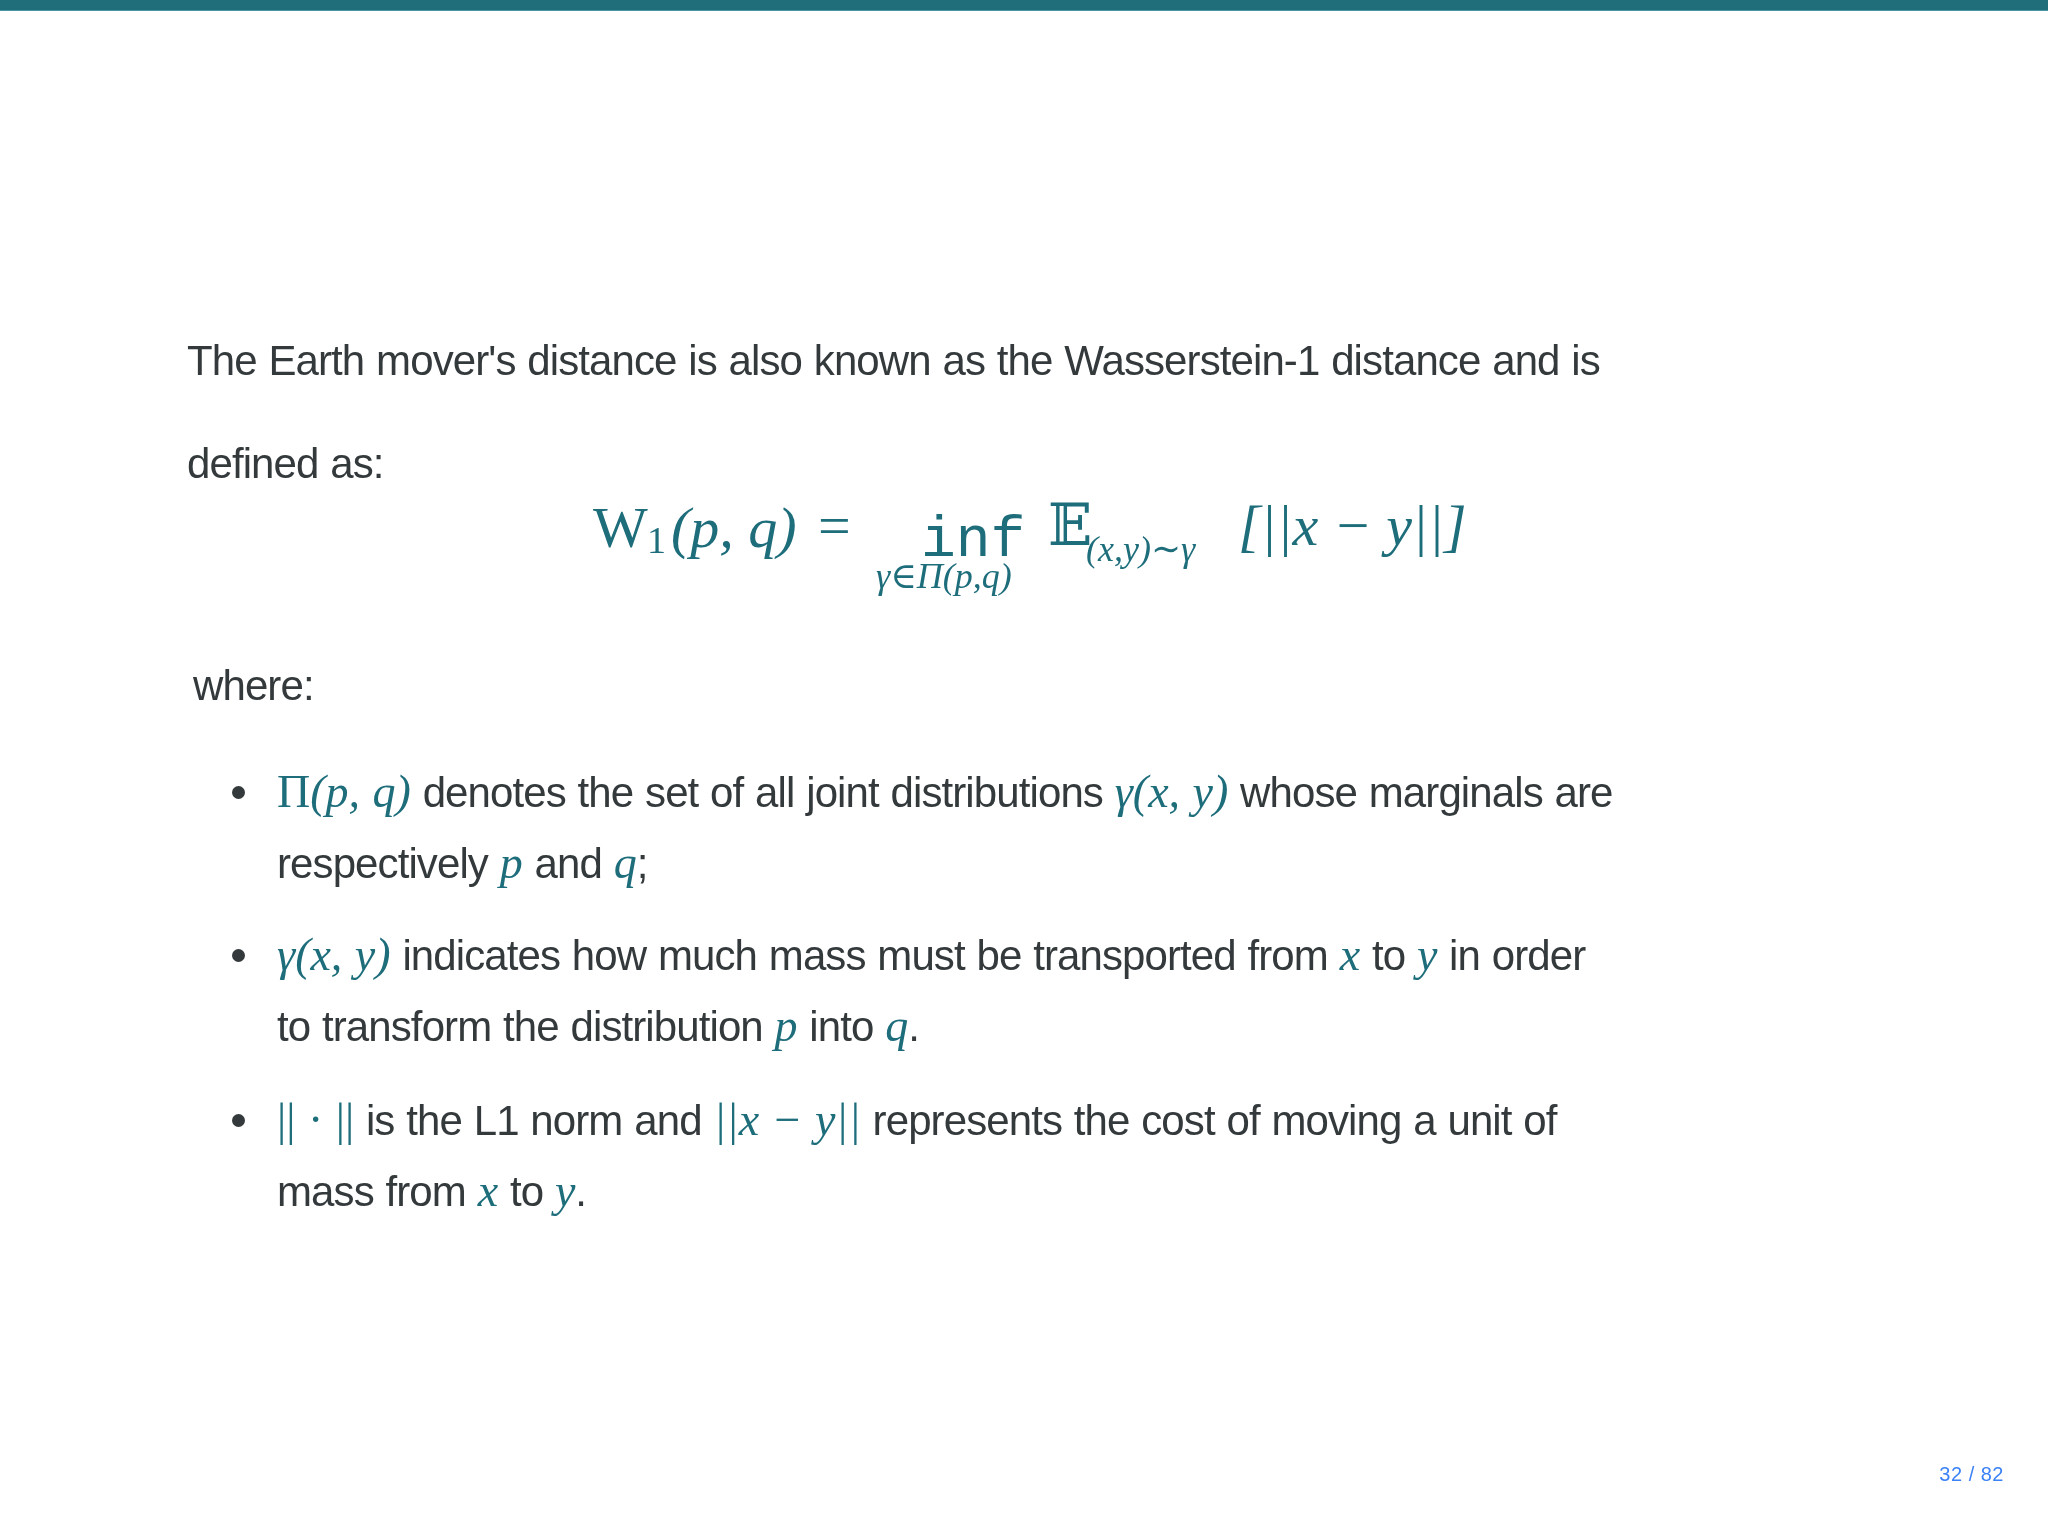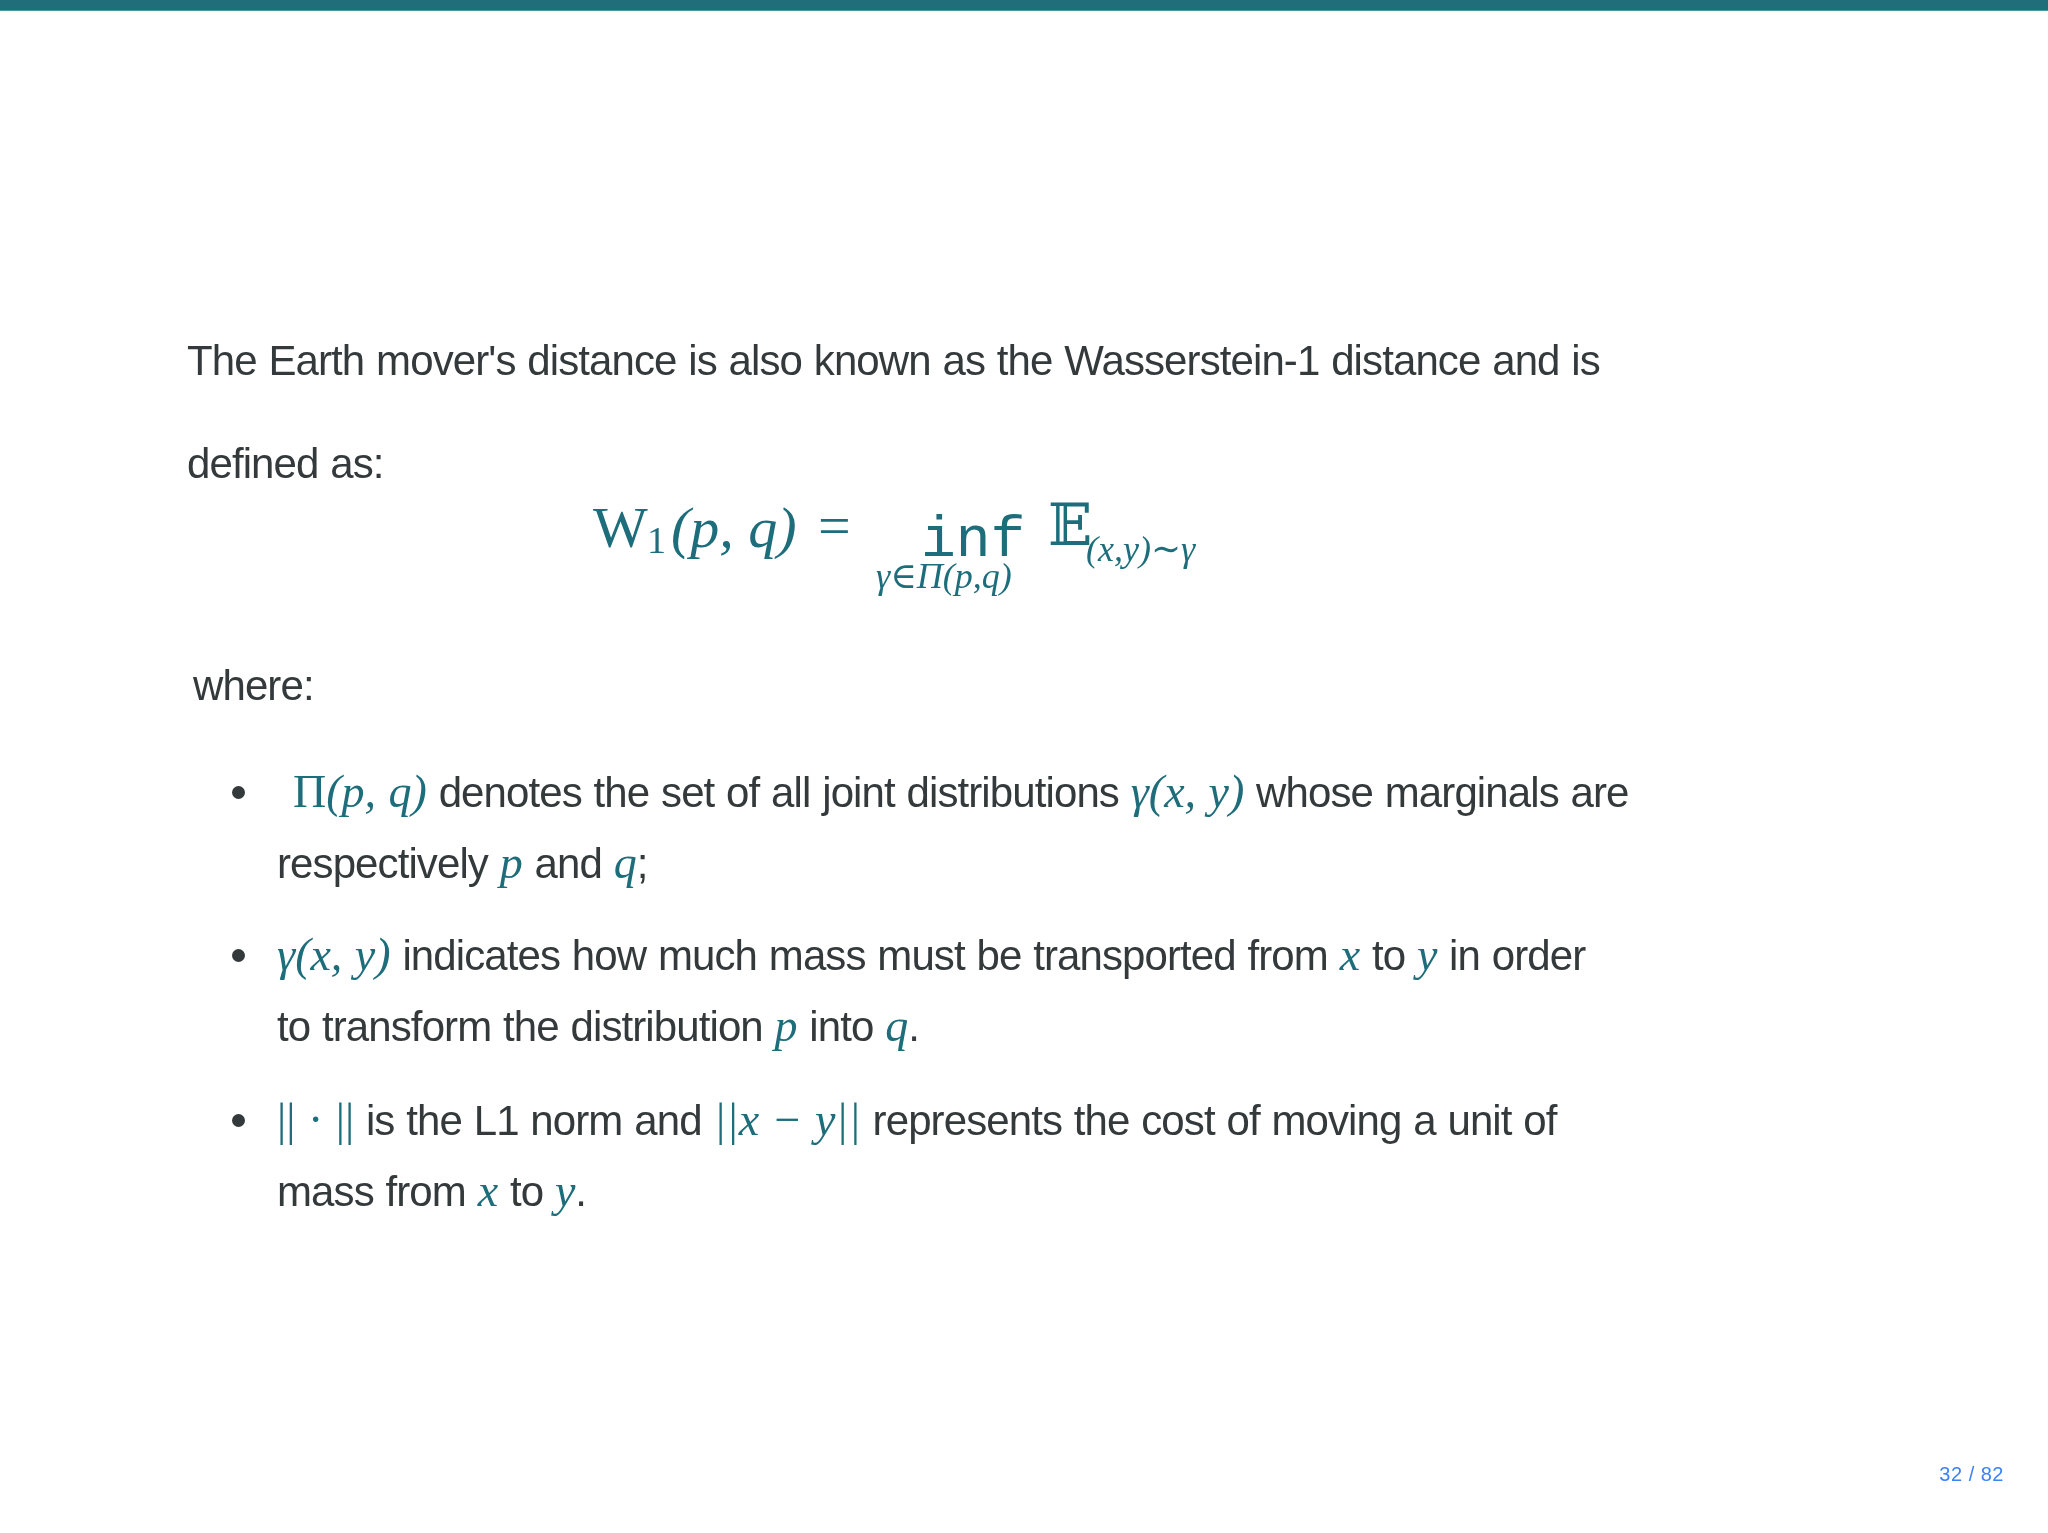--- a/index.html
+++ b/index.html
@@ -51,28 +51,29 @@
 
 <div class="equation">
   <span class="eq-part eq-big" style="left:0; top:4px;">W</span>
   <span class="eq-part eq-sub" style="left:54px; top:26px;">1</span>
   <span class="eq-part eq-big it" style="left:78px; top:4px;">(p, q)</span>
   <span class="eq-part eq-big" style="left:225px; top:2px;">=</span>
   <span class="eq-part eq-big" style="left:328px; top:17px;font-family:Liberation Mono, monospace;">inf</span>
   <span class="eq-part eq-small it" style="left:283px; top:63px;">γ∈Π(p,q)</span>
   <span class="eq-part eq-big" style="left:455px; top:2px;">𝔼</span>
   <span class="eq-part eq-small it" style="left:493px; top:36px;">(x,y)∼γ</span>
+  <span class="eq-part eq-big it" style="left:645px; top:2px;">[||x − y||]</span>
 </div>
 
 <div class="line" style="left:193px; top:665px;">where:</div>
 
 <div>
 
   <div class="bullet-dot" style="left:232px; top:786px;"></div>
-  <div class="line" style="left:277px; top:769px;margin-left:16px;">
+  <div class="line" style="left:277px; top:769px;">
     <span class="mr">Π</span><span class="m">(p, q)</span><span> denotes the set of all joint distributions </span><span class="m">γ(x, y)</span><span> whose marginals are</span>
   </div>
   <div class="line" style="left:277px; top:840px;">
     <span>respectively </span><span class="m">p</span><span> and </span><span class="m">q</span><span>;</span>
   </div>
 
   <div class="bullet-dot" style="left:232px; top:949px;"></div>
   <div class="line" style="left:277px; top:932px;">
     <span class="m">γ(x, y)</span><span> indicates how much mass must be transported from </span><span class="m">x</span><span> to </span><span class="m">y</span><span> in order</span>
   </div>

